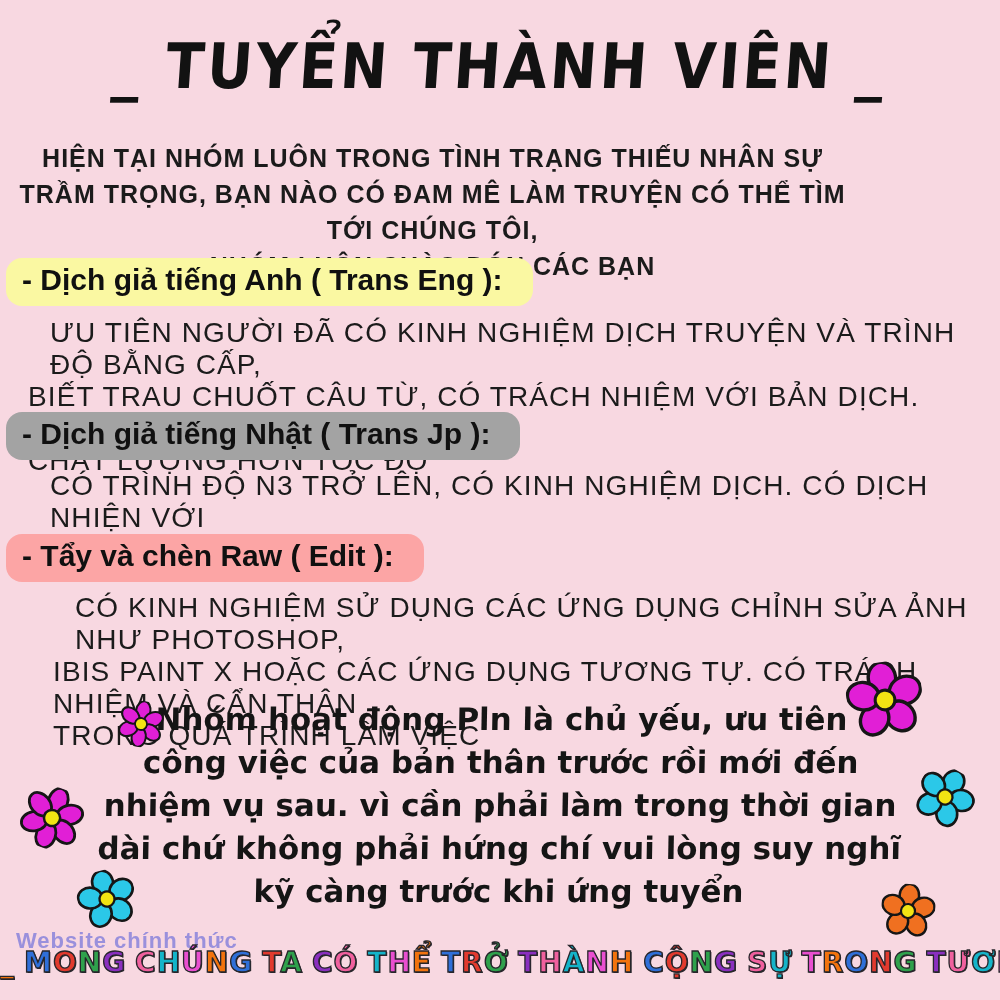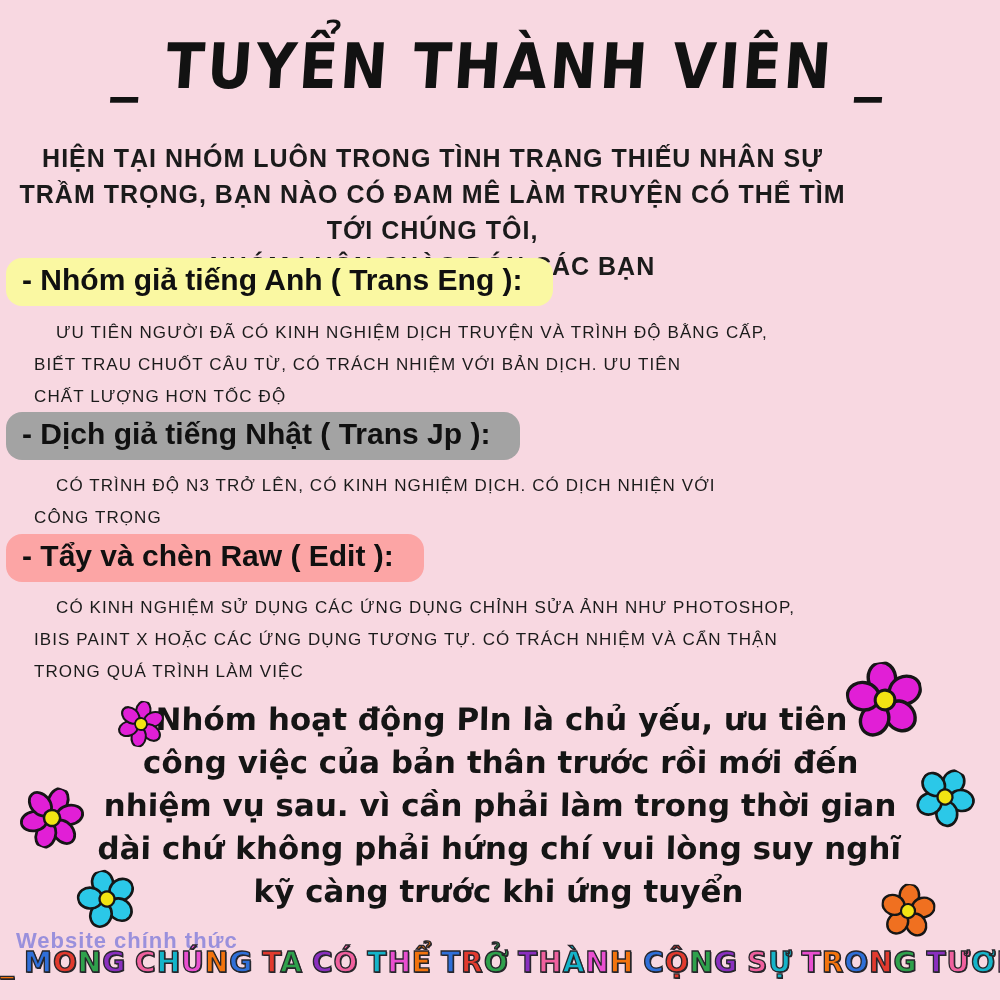--- a/index.html
+++ b/index.html
@@ -38,30 +38,30 @@
     border-radius:16px;
     font-size:30px;
     font-weight:800;
     color:#101010;
     white-space:nowrap;
   }
   .pill1{top:258px;}
   .pill2{top:412px;}
   .pill3{top:534px;}
   .body-block{
-    position:absolute;left:34px;width:940px;
-    font-size:17px;
+    position:absolute;left:28px;width:940px;
+    font-size:28px;
     font-weight:500;
     letter-spacing:1.1px;
     line-height:32px;
     color:#1b1b1b;
   }
   .body1{top:317px;}
   .body2{top:470px;}
-  .body3{top:592px;}
+  .body3{top:592px;margin-left:25px;}
   .body-line.indent{padding-left:22px;}
   .note{
     position:absolute;top:698px;left:0;width:1000px;
     text-align:center;
     font-family:"DejaVu Sans", sans-serif;
     font-weight:700;
     font-size:31px;
     line-height:43px;
     color:#151515;
     transform:skewX(-1deg);
@@ -95,21 +95,21 @@
 <div class="page">
 
   <div class="title">_ TUYỂN THÀNH VIÊN _</div>
 
   <div class="intro">
     <div class="intro-line">HIỆN TẠI NHÓM LUÔN TRONG TÌNH TRẠNG THIẾU NHÂN SỰ</div>
     <div class="intro-line">TRẦM TRỌNG, BẠN NÀO CÓ ĐAM MÊ LÀM TRUYỆN CÓ THỂ TÌM TỚI CHÚNG TÔI,</div>
     <div class="intro-line">NHÓM LUÔN CHÀO ĐÓN CÁC BẠN</div>
   </div>
 
-  <div class="pill pill1" style="background: rgb(250, 248, 162);">- Nhóm giả tiếng Anh ( Trans Eng ):</div>
+  <div class="pill pill1" style="background: rgb(250, 248, 162);">- Dịch giả tiếng Anh ( Trans Eng ):</div>
   <div class="body-block body1">
     <div class="body-line indent">ƯU TIÊN NGƯỜI ĐÃ CÓ KINH NGHIỆM DỊCH TRUYỆN VÀ TRÌNH ĐỘ BẰNG CẤP,</div>
     <div class="body-line">BIẾT TRAU CHUỐT CÂU TỪ, CÓ TRÁCH NHIỆM VỚI BẢN DỊCH. ƯU TIÊN</div>
     <div class="body-line">CHẤT LƯỢNG HƠN TỐC ĐỘ</div>
   </div>
 
   <div class="pill pill2" style="background: #a3a3a3;">- Dịch giả tiếng Nhật ( Trans Jp ):</div>
   <div class="body-block body2">
     <div class="body-line indent">CÓ TRÌNH ĐỘ N3 TRỞ LÊN, CÓ KINH NGHIỆM DỊCH. CÓ DỊCH NHIỆN VỚI</div>
     <div class="body-line">CÔNG TRỌNG</div>

